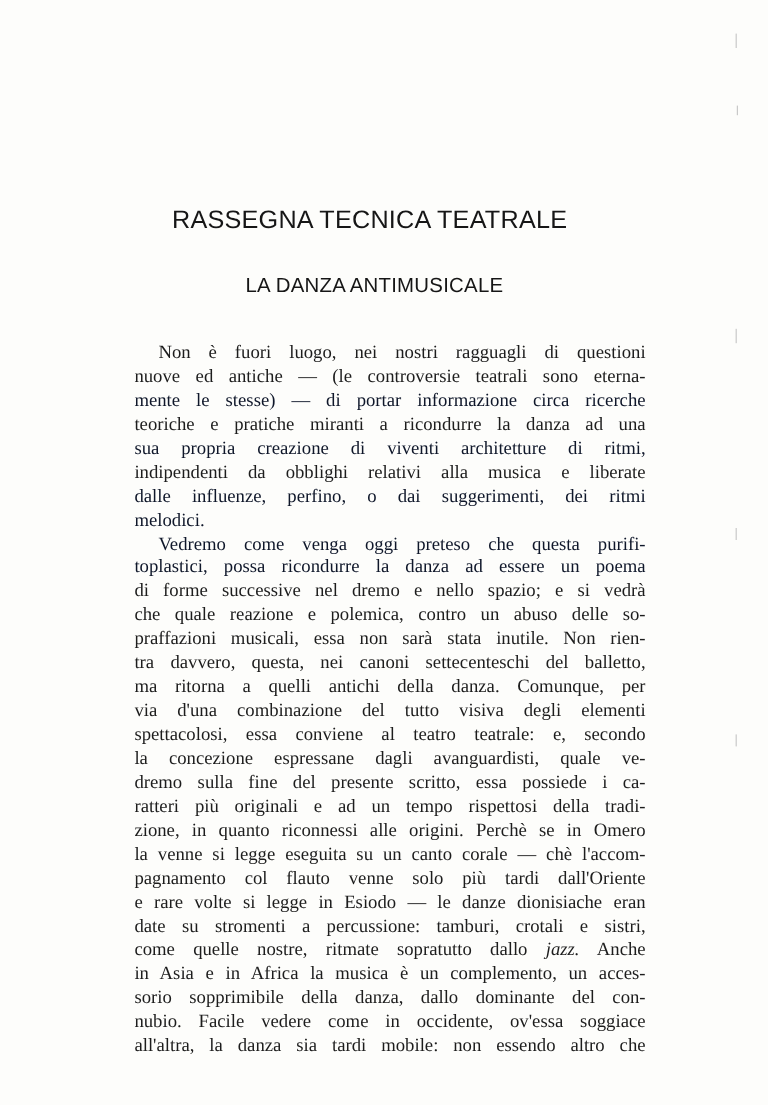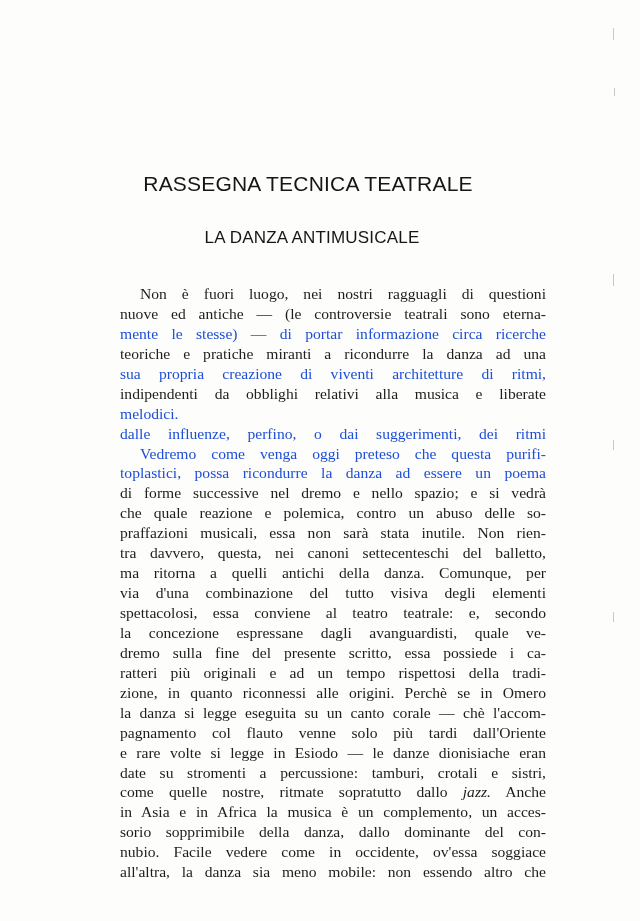--- a/index.html
+++ b/index.html
@@ -19,33 +19,32 @@
     color: #161616;
     letter-spacing: 0.2px;
   }
   .h1 { top: 172px; font-size: 21px; left: -12px; }
   .h2 { top: 228px; font-size: 17px; left: -8px; }
   .body {
     position: absolute; left: 112px; width: 426px; top: 284px;
     font-family: "Liberation Serif", "DejaVu Serif", serif;
     font-size: 15.6px;
     line-height: 19.95px;
-    margin-left: 8px;
   }
   .line {
     display: block;
     white-space: nowrap;
     text-align: justify;
     text-align-last: justify;
     height: 19.95px;
     overflow: hidden;
   }
   .line.last { text-align-last: left; }
   .line.indent { padding-left: 20px; }
-  .faded { color: #1d4ed8; }
+  .faded { color: #0f172a; }
   .mark {
     position: absolute; width: 1px; background: #c9c9c9;
   }
 </style>
 </head>
 <body>
 
 <div class="page">
 
   <div class="mark" style="left:613px; top:28px; height:12px;"></div>
@@ -58,41 +57,41 @@
   <div class="heading h2">LA DANZA ANTIMUSICALE</div>
 
   <div class="body">
     <div>
       <span class="line indent">Non è fuori luogo, nei nostri ragguagli di questioni</span>
       <span class="line">nuove ed antiche — (le controversie teatrali sono eterna-</span>
       <span class="line faded">mente le stesse) — di portar informazione circa ricerche</span>
       <span class="line">teoriche e pratiche miranti a ricondurre la danza ad una</span>
       <span class="line faded">sua propria creazione di viventi architetture di ritmi,</span>
       <span class="line">indipendenti da obblighi relativi alla musica e liberate</span>
+      <span class="line faded">dalle influenze, perfino, o dai suggerimenti, dei ritmi</span>
       <span class="line last faded">melodici.</span>
-      <span class="line faded">dalle influenze, perfino, o dai suggerimenti, dei ritmi</span>
     </div>
     <div>
       <span class="line indent faded">Vedremo come venga oggi preteso che questa purifi-</span>
       <span class="line faded">toplastici, possa ricondurre la danza ad essere un poema</span>
       <span class="line">di forme successive nel dremo e nello spazio; e si vedrà</span>
       <span class="line">che quale reazione e polemica, contro un abuso delle so-</span>
       <span class="line">praffazioni musicali, essa non sarà stata inutile. Non rien-</span>
       <span class="line">tra davvero, questa, nei canoni settecenteschi del balletto,</span>
       <span class="line">ma ritorna a quelli antichi della danza. Comunque, per</span>
       <span class="line">via d'una combinazione del tutto visiva degli elementi</span>
       <span class="line">spettacolosi, essa conviene al teatro teatrale: e, secondo</span>
       <span class="line">la concezione espressane dagli avanguardisti, quale ve-</span>
       <span class="line">dremo sulla fine del presente scritto, essa possiede i ca-</span>
       <span class="line">ratteri più originali e ad un tempo rispettosi della tradi-</span>
       <span class="line">zione, in quanto riconnessi alle origini. Perchè se in Omero</span>
-      <span class="line">la danza si legge eseguita su un canto corale — chè l'accom-</span>
+      <span class="line">la venne si legge eseguita su un canto corale — chè l'accom-</span>
       <span class="line">pagnamento col flauto venne solo più tardi dall'Oriente</span>
       <span class="line">e rare volte si legge in Esiodo — le danze dionisiache eran</span>
       <span class="line">date su stromenti a percussione: tamburi, crotali e sistri,</span>
       <span class="line"><span>come quelle nostre, ritmate sopratutto dallo</span> <i>jazz.</i> <span>Anche</span></span>
       <span class="line">in Asia e in Africa la musica è un complemento, un acces-</span>
       <span class="line">sorio sopprimibile della danza, dallo dominante del con-</span>
       <span class="line">nubio. Facile vedere come in occidente, ov'essa soggiace</span>
-      <span class="line">all'altra, la danza sia meno mobile: non essendo altro che</span>
+      <span class="line">all'altra, la danza sia tardi mobile: non essendo altro che</span>
     </div>
   </div>
 </div>
 
 </body></html>

